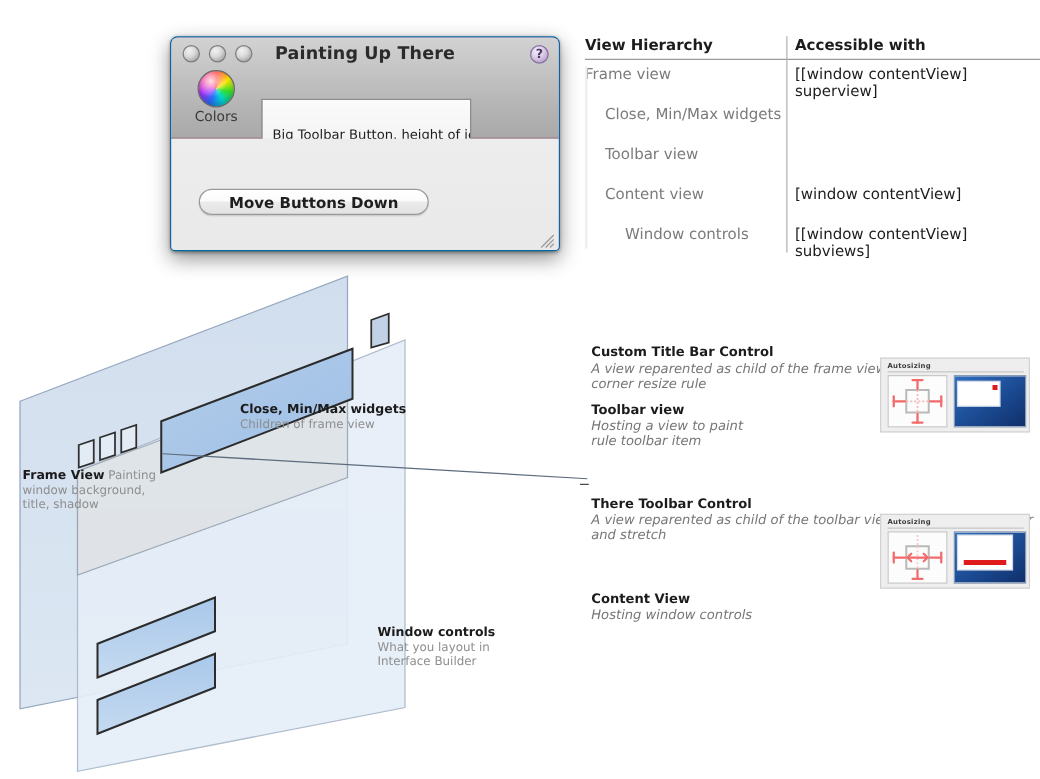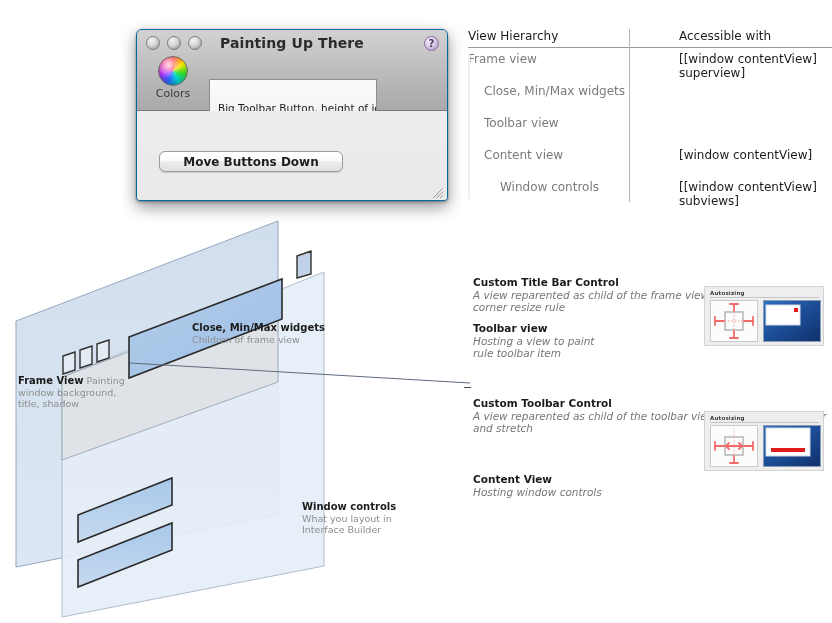--- a/index.html
+++ b/index.html
@@ -87,35 +87,35 @@
     position:absolute; left: 22px;
     width: 184px; height: 21px;
     border-radius: 11px;
     border: 1px solid #9a9a9a;
     background: linear-gradient(to bottom, #ffffff 0%, #fbfbfb 45%, #ebebeb 52%, #e2e2e2 100%);
     box-shadow: 0 1px 1px rgba(0,0,0,.14);
     font-size: 12px; font-weight:bold; color:#1e1e1e;
     display:flex; align-items:center; justify-content:center;
   }
   #btn-move-up   { top: 12px; }
-  #btn-move-down { top: 40px; border-radius: 6px; }
+  #btn-move-down { top: 40px; }
   #resize-grip { position:absolute; right: 3px; bottom: 2px; width: 13px; height: 13px; }
 
   
   #hierarchy-table {
     position:absolute; left: 468px; top: 29px;
     width: 364px;
   }
   .ht-header {
-    display:flex; font-size:12px; font-weight:normal; color:#1c1c1c;
+    display:flex; font-size:12px; font-weight:bold; color:#1c1c1c;
     border-bottom: 1px solid #9a9a9a; padding-bottom: 4px;
   }
   .ht-row { display:flex; font-size:12px; color:#7b7b7b; height: 32px; align-items:flex-start; padding-top:4px;}
   .ht-c1 { width: 162px; flex: none; }
-  .ht-c2 { flex: 1; color:#1c1c1c; padding-left: 6px; margin-left: 43px; }
+  .ht-c2 { flex: 1; color:#1c1c1c; padding-left: 6px; }
   .ht-header .ht-c2 { padding-left: 6px; }
   #ht-divider {
     position:absolute; left: 161px; top: 0; width: 1px; height: 173px;
     background: #b4b4b4;
   }
   #ht-leftrule {
     position:absolute; left: 0px; top: 24px; width: 2px; height: 146px;
     background: #efefef;
   }
   .indent1 { padding-left: 16px; }
@@ -307,21 +307,21 @@
   <span class="s">A view reparented as child of the frame view, with a top–right corner resize rule</span>
 </div>
 
 <div class="annot" id="annot-toolbarview">
   <span class="t">Toolbar view</span>
   <span class="s">Hosting a view to paint rule toolbar item</span>
 </div>
 
 <div id="dash-toolbarctl"></div>
 <div class="annot" id="annot-toolbarctl">
-  <span class="t">Custom Toolbar Control</span>
+  <span class="t">There Toolbar Control</span>
   <span class="s">A view reparented as child of the toolbar view, sized to both center and stretch</span>
 </div>
 
 <div class="annot" id="annot-contentview">
   <span class="t">Content View</span>
   <span class="s">Hosting window controls</span>
 </div>
 
 <div class="autosizing" id="autosizing-1">
   <div class="cap">Autosizing</div>

